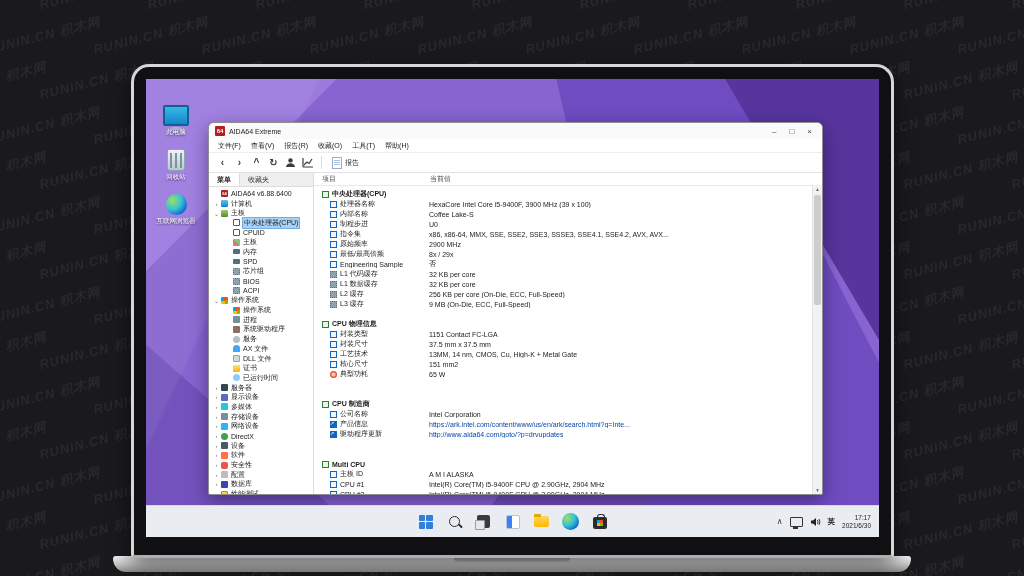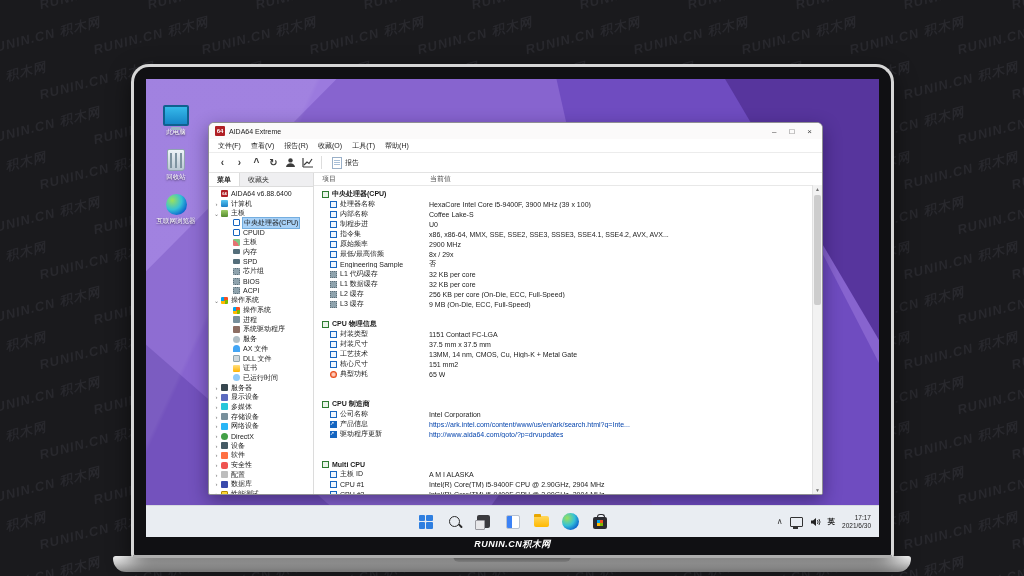--- a/index.html
+++ b/index.html
@@ -721,16 +721,13 @@
             <path d="M7.5 3q1.2 2 0 4M9 2q2 3 0 6" stroke="#222" stroke-width=".9" fill="none"></path>
           </svg>
         <span class="ime">英</span>
         <div class="clock">
           <span>17:17</span>
           <span>2021/6/30</span>
         </div>
       </div>
     </div>
   </div>
-  <div class="chin">
-    <span class="brand-logo">RUNIN.CN积木网</span>
-  </div>
 </div>
 
 </body></html>

